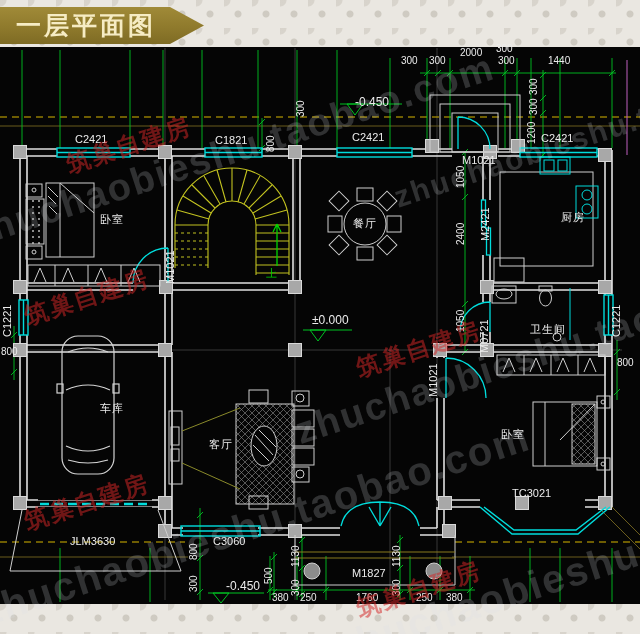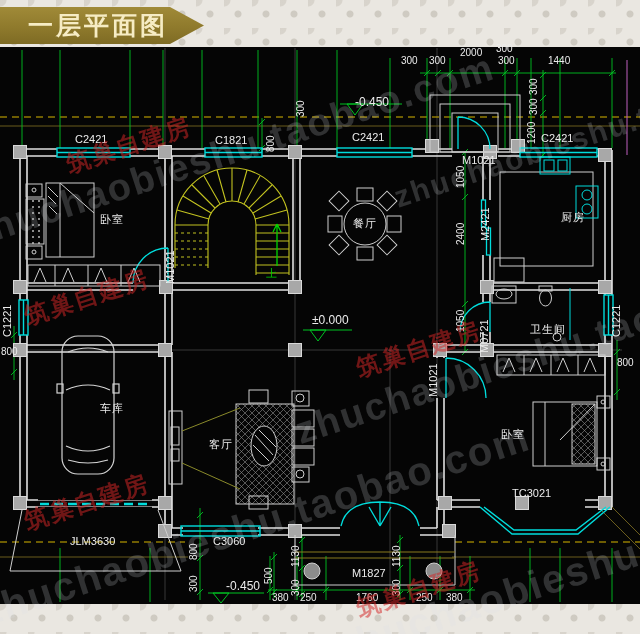--- a/index.html
+++ b/index.html
@@ -8,21 +8,21 @@
   .damask{position:absolute;left:0;width:640px;background-color:#eae7e1;
     background-image:radial-gradient(circle at 14px 14px, rgba(175,168,155,.45) 3px, transparent 4px),
                      radial-gradient(circle at 0px 0px, rgba(175,168,155,.3) 6px, transparent 7px);
     background-size:28px 28px;}
   #strip-top{top:0;height:47px;}
   #strip-bottom{top:604px;height:30px;}
   #banner{position:absolute;left:0;top:7px;width:204px;height:37px;
     background:linear-gradient(180deg,#a08a38 0%,#8f7a2c 55%,#7e6b24 100%);
     clip-path:polygon(0 0,170px 0,204px 50%,170px 100%,0 100%);
     display:flex;align-items:center;}
-  #banner span{color:#f6ecc4;font-size:25px;font-weight:bold;letter-spacing:3px;padding-left:28px;}
+  #banner span{color:#f6ecc4;font-size:25px;font-weight:bold;letter-spacing:3px;padding-left:16px;}
   svg{position:absolute;left:0;top:0;}
   .lab{position:absolute;color:#ececec;font-size:10px;line-height:1;white-space:nowrap;}
   .cn{font-size:11px;letter-spacing:1px;}
   .open{font-size:11px;}
   .lvl{font-size:12px;}
   .v{transform:rotate(-90deg);transform-origin:0 0;}
   .grn{color:#00d400;}
   .wm-r{position:absolute;font-weight:bold;font-size:24px;color:rgba(210,38,38,.52);
         transform:rotate(-18deg);transform-origin:0 0;white-space:nowrap;letter-spacing:2px;}
   .wm-g{position:absolute;font-weight:bold;font-size:38px;color:rgba(222,224,230,.20);

